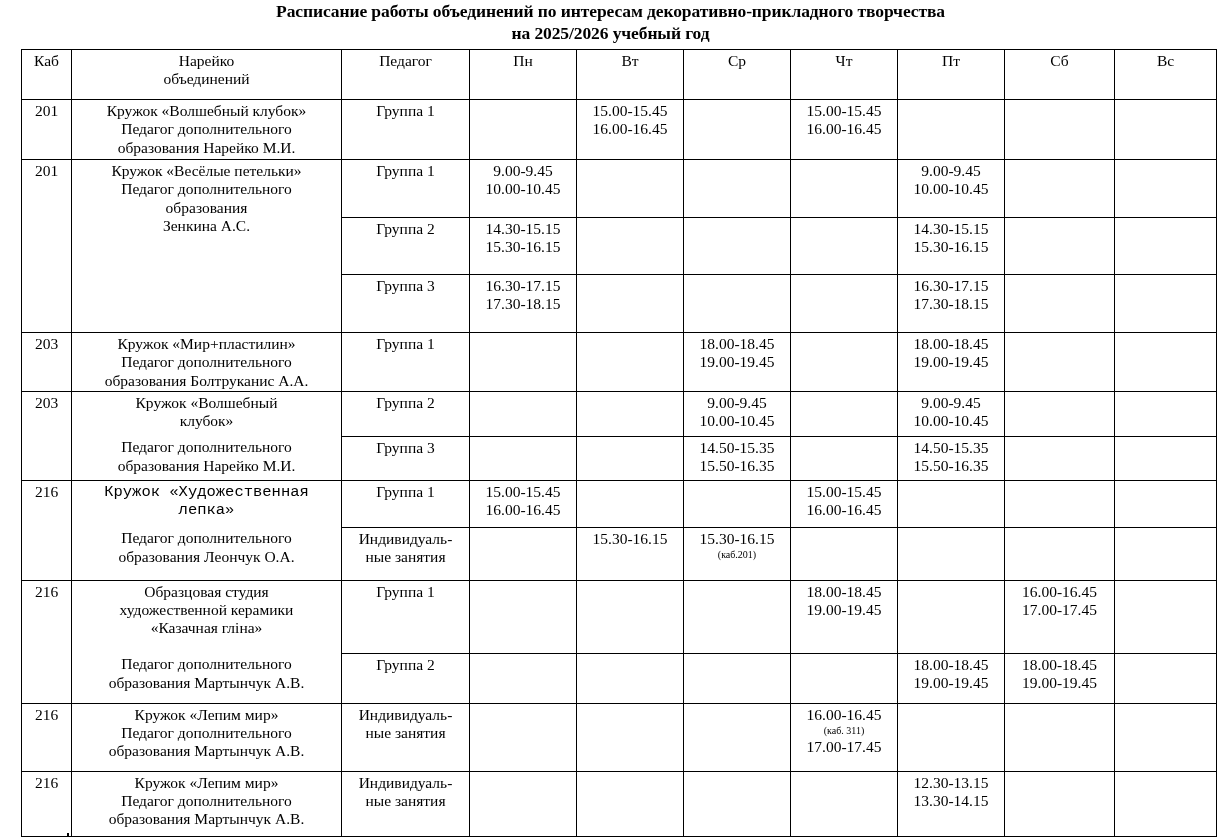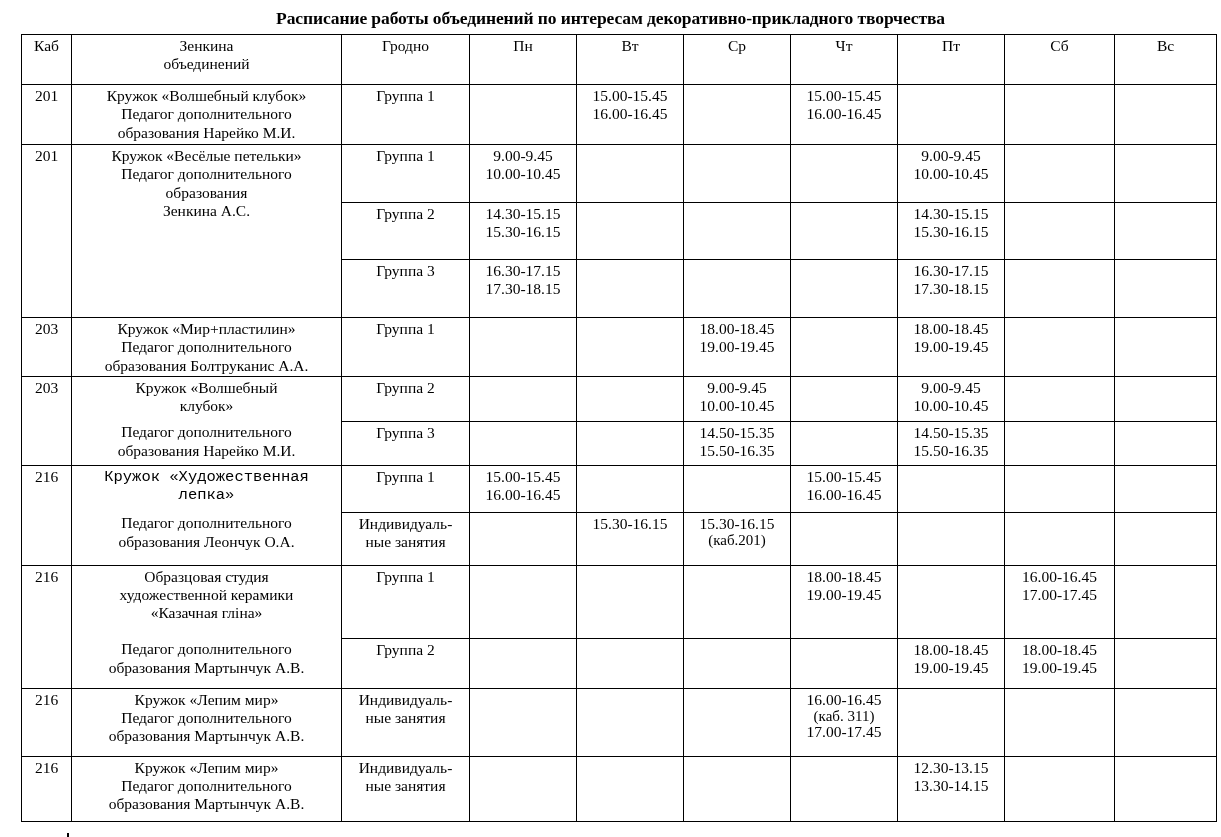--- a/index.html
+++ b/index.html
@@ -15,21 +15,20 @@
     overflow: hidden;
   }
   .page {
     position: relative;
     width: 1221px;
     height: 837px;
     box-sizing: border-box;
   }
   .title-block {
     text-align: center;
-    padding-top: 7px;
     font-weight: bold;
     font-size: 17.5px;
     line-height: 22px;
     letter-spacing: -0.1px;
   }
   .title-line { display: block; white-space: nowrap; }
 
   table.schedule {
     border-collapse: collapse;
     table-layout: fixed;
@@ -77,64 +76,65 @@
     padding-top: 3px;
   }
   td.time {
     font-size: 15.5px;
     line-height: 18.4px;
     padding-top: 3px;
     white-space: pre-line;
   }
   td.time .sub {
     display: block;
-    font-size: 15px;
+    font-size: 10px;
     line-height: 14px;
   }
 
   
   .tail-tick {
     position: absolute;
     left: 67px;
     top: 833px;
     width: 1.6px;
     height: 10px;
     background: #000;
   }
 </style>
 </head>
 <body>
 
 <div class="page">
 
   <div class="title-block">
     <span class="title-line">Расписание работы объединений по интересам декоративно-прикладного творчества</span>
+    <span class="title-line">на 2025/2026 учебный год</span>
   </div>
 
   <table class="schedule">
     <colgroup>
       <col class="c-kab">
         <col class="c-name">
         <col class="c-grp">
       <col class="c-day">
         <col class="c-day">
         <col class="c-day">
       <col class="c-day">
         <col class="c-day">
         <col class="c-day6">
         <col class="c-day7">
     </colgroup>
     <thead>
       <tr>
         <th>Каб</th>
         <th>
-          <span>Зенкина</span><br>
+          <span>Нарейко</span><br>
           <span>объединений</span>
         </th>
-        <th>Гродно</th>
+        <th>Педагог</th>
         <th>Пн</th>
         <th>Вт</th>
         <th>Ср</th>
         <th>Чт</th>
         <th>Пт</th>
         <th>Сб</th>
         <th>Вс</th>
       </tr>
     </thead>
     <tbody id="tbody">

